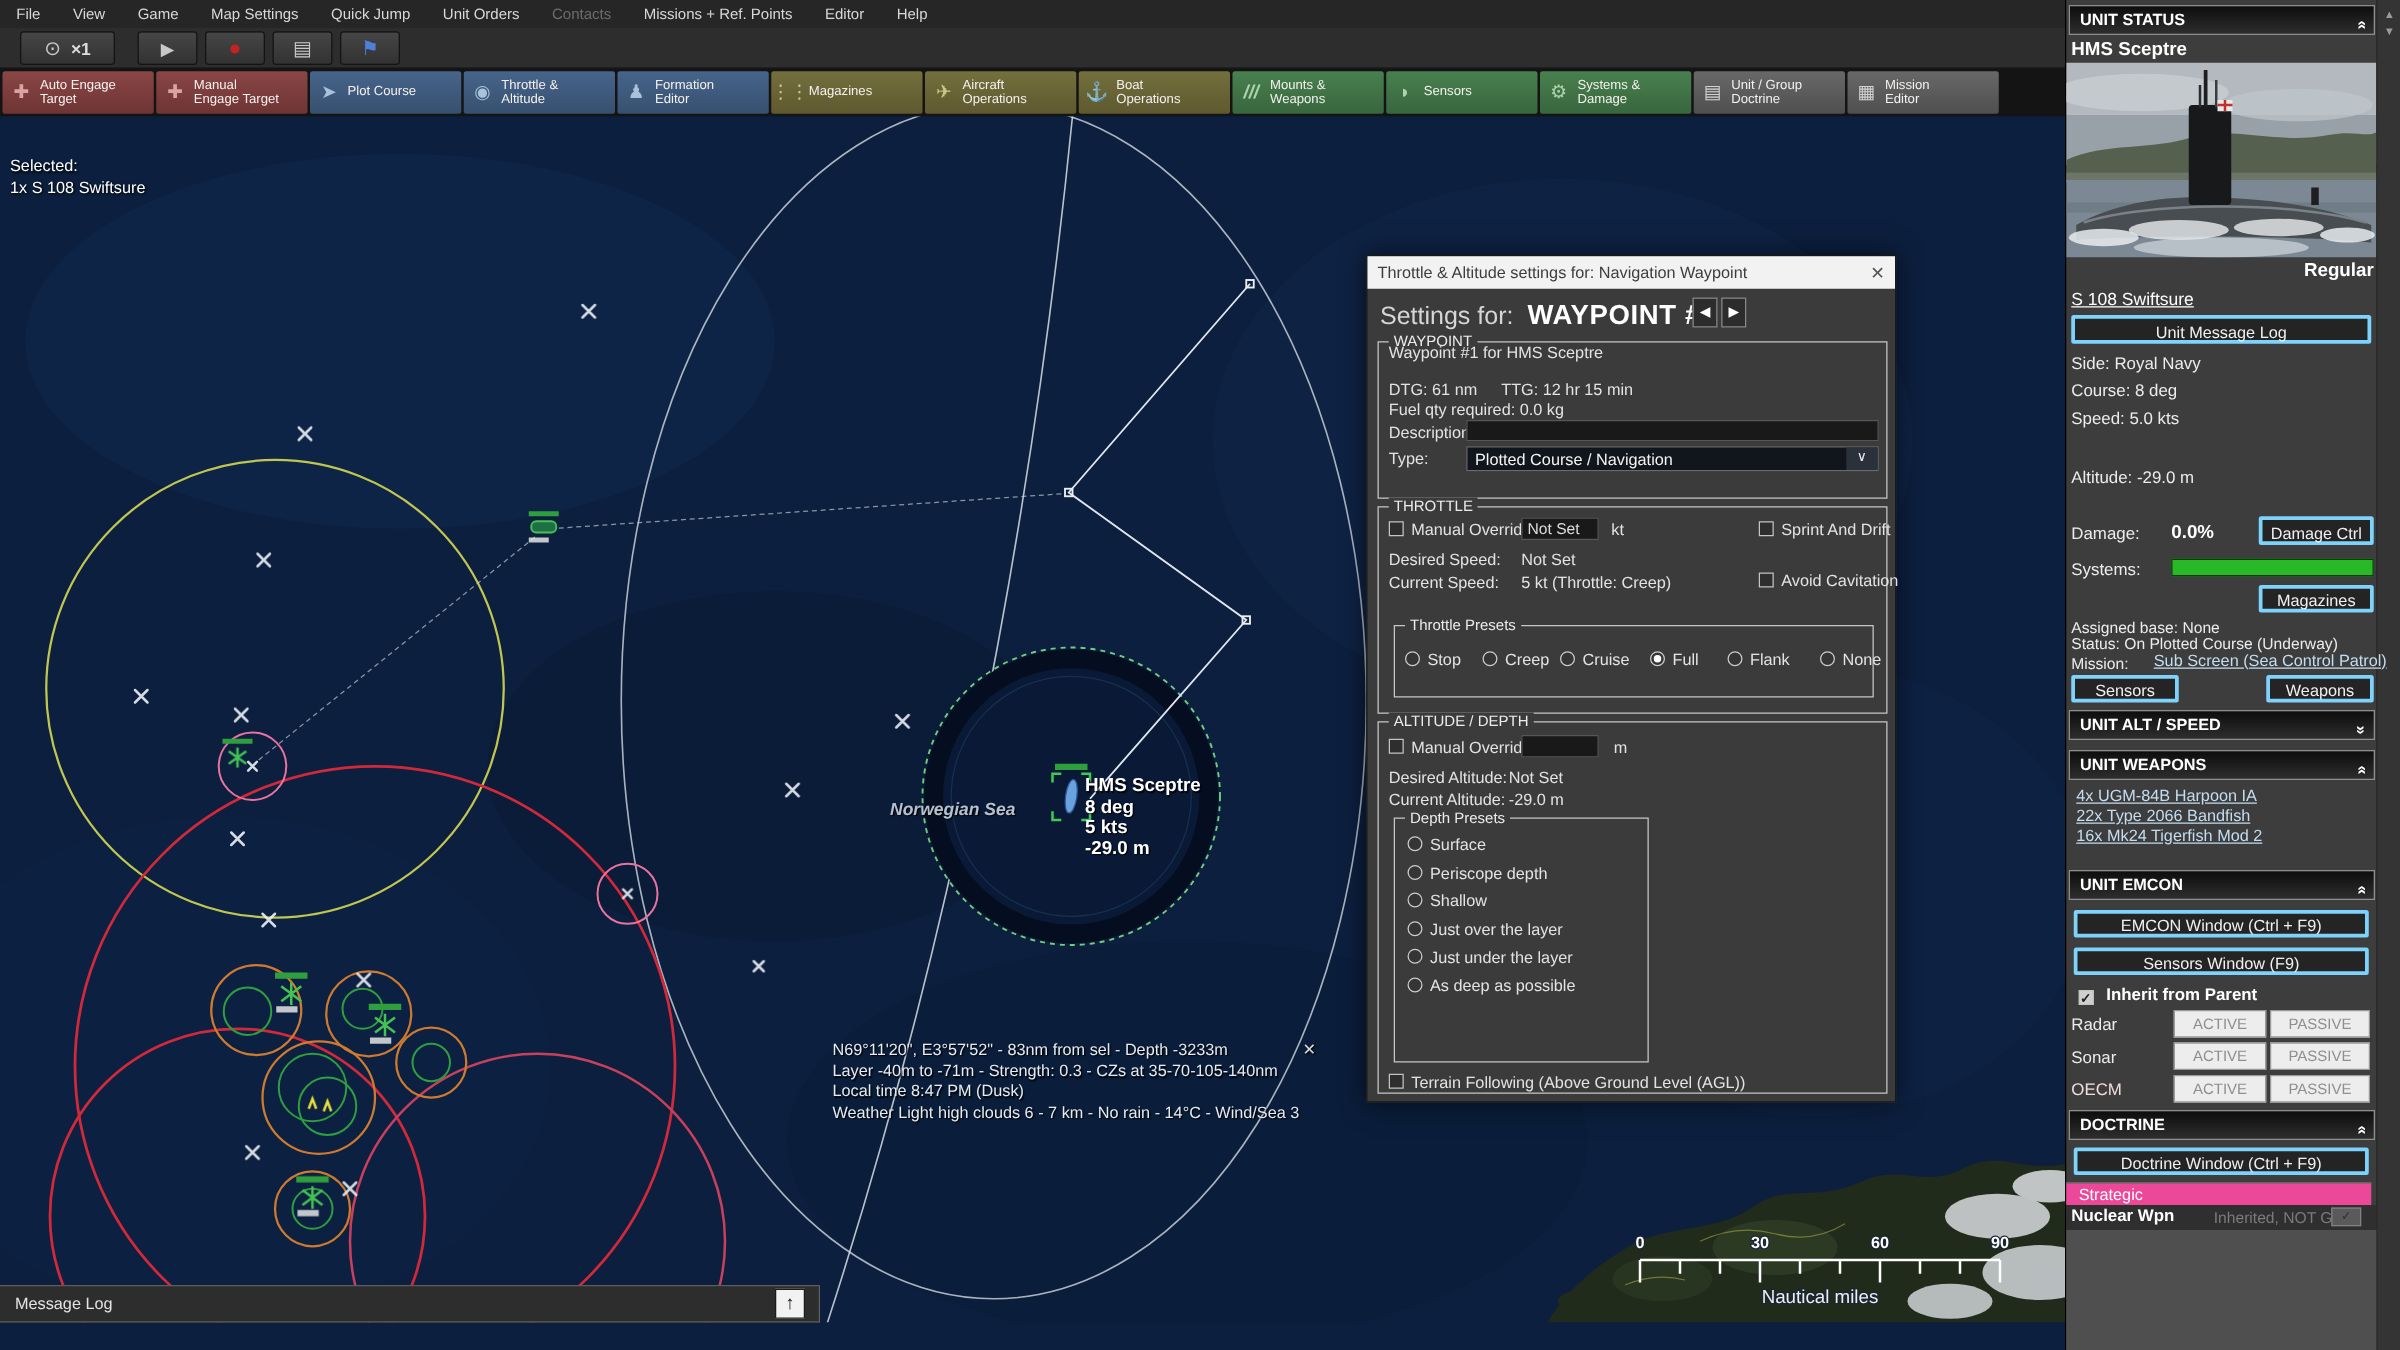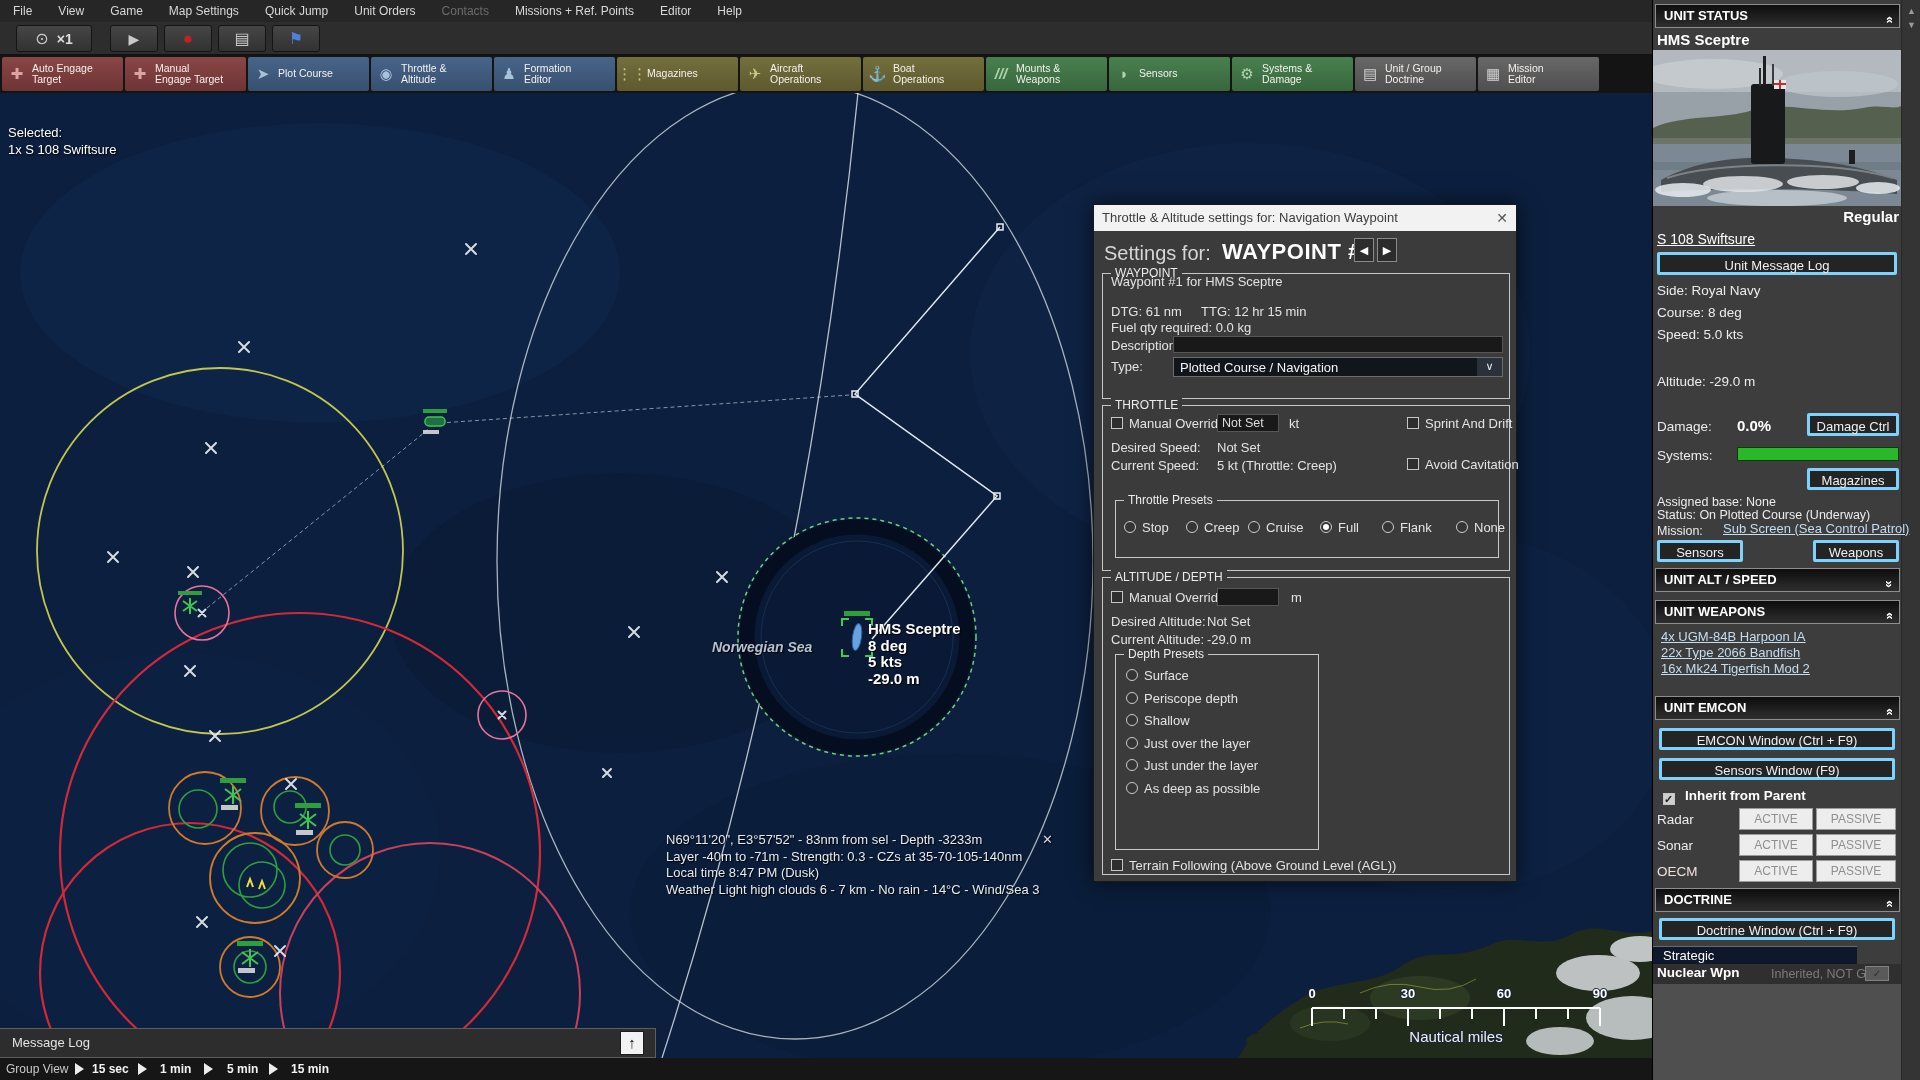--- a/index.html
+++ b/index.html
@@ -341,31 +341,20 @@
 </div>
 
 <div class="selblock">
   <div>Selected:</div>
   <div>1x S 108 Swiftsure</div>
 </div>
 
 <div class="msglog">Message Log</div>
 <div class="msgbtn"><span>↑</span></div>
 
-<div class="bottombar">
-  <div class="bb-label" style="left:6px">Group View</div>
-  <div class="bb-tri" style="left:75px"></div>
-  <div class="bb-preset" style="left:92px">15 sec</div>
-  <div class="bb-tri" style="left:138px"></div>
-  <div class="bb-preset" style="left:160px">1 min</div>
-  <div class="bb-tri" style="left:204px"></div>
-  <div class="bb-preset" style="left:227px">5 min</div>
-  <div class="bb-tri" style="left:269px"></div>
-  <div class="bb-preset" style="left:291px">15 min</div>
-</div>
 
 <div class="sidebar">
   <div class="scrollcol">
     <div style="margin-top:6px">▲</div>
     <div style="margin-top:4px">▼</div>
   </div>
 
   <div class="shdr" style="top:4px"><span>UNIT STATUS</span><span class="chev">»</span></div>
   <div class="stext" style="left:4px;top:31px;font-size:15px;font-weight:bold;color:#fff">HMS Sceptre</div>
 
@@ -434,21 +423,21 @@
   <div class="ap" style="left:163px;top:808px;width:80px">PASSIVE</div>
   <div class="stext" style="left:4px;top:838px">Sonar</div>
   <div class="ap" style="left:86px;top:834px;width:74px">ACTIVE</div>
   <div class="ap" style="left:163px;top:834px;width:80px">PASSIVE</div>
   <div class="stext" style="left:4px;top:864px;color:#f3dede">OECM</div>
   <div class="ap" style="left:86px;top:860px;width:74px">ACTIVE</div>
   <div class="ap" style="left:163px;top:860px;width:80px">PASSIVE</div>
 
   <div class="shdr" style="top:888px"><span>DOCTRINE</span><span class="chev">»</span></div>
   <div class="sbtn" style="left:6px;top:918px;width:236px;height:22px;line-height:20px">Doctrine Window (Ctrl + F9)</div>
-  <div class="abs" style="left:0;top:946px;width:204px;height:18px;background:#0f172a;border-top:1px solid #6a6a6a;color:#fff;font-size:13px;line-height:18px;padding-left:10px">Strategic</div>
+  <div class="abs" style="left:0;top:946px;width:244px;height:18px;background:#ec4899;border-top:1px solid #6a6a6a;color:#fff;font-size:13px;line-height:18px;padding-left:10px">Strategic</div>
   <div class="abs" style="left:0;top:964px;width:248px;height:20px;background:#2f2f2f">
     <span class="abs" style="left:4px;top:1px;color:#fff;font-size:13.5px;font-weight:bold">Nuclear Wpn</span>
     <span class="abs" style="left:118px;top:3px;color:#7b7b7b;font-size:12.5px">Inherited, NOT G</span>
     <span class="abs" style="left:212px;top:2px;width:24px;height:15px;background:#5a5a5a;border:1px solid #818181;color:#2e2e2e;font-size:10px;text-align:center;line-height:14px">✓</span>
   </div>
   <div class="abs" style="left:0;top:984px;width:248px;height:96px;background:#4f4f4f"></div>
 </div>
 
 <div class="dialog">
   <div class="dtitle">Throttle &amp; Altitude settings for: Navigation Waypoint</div>

